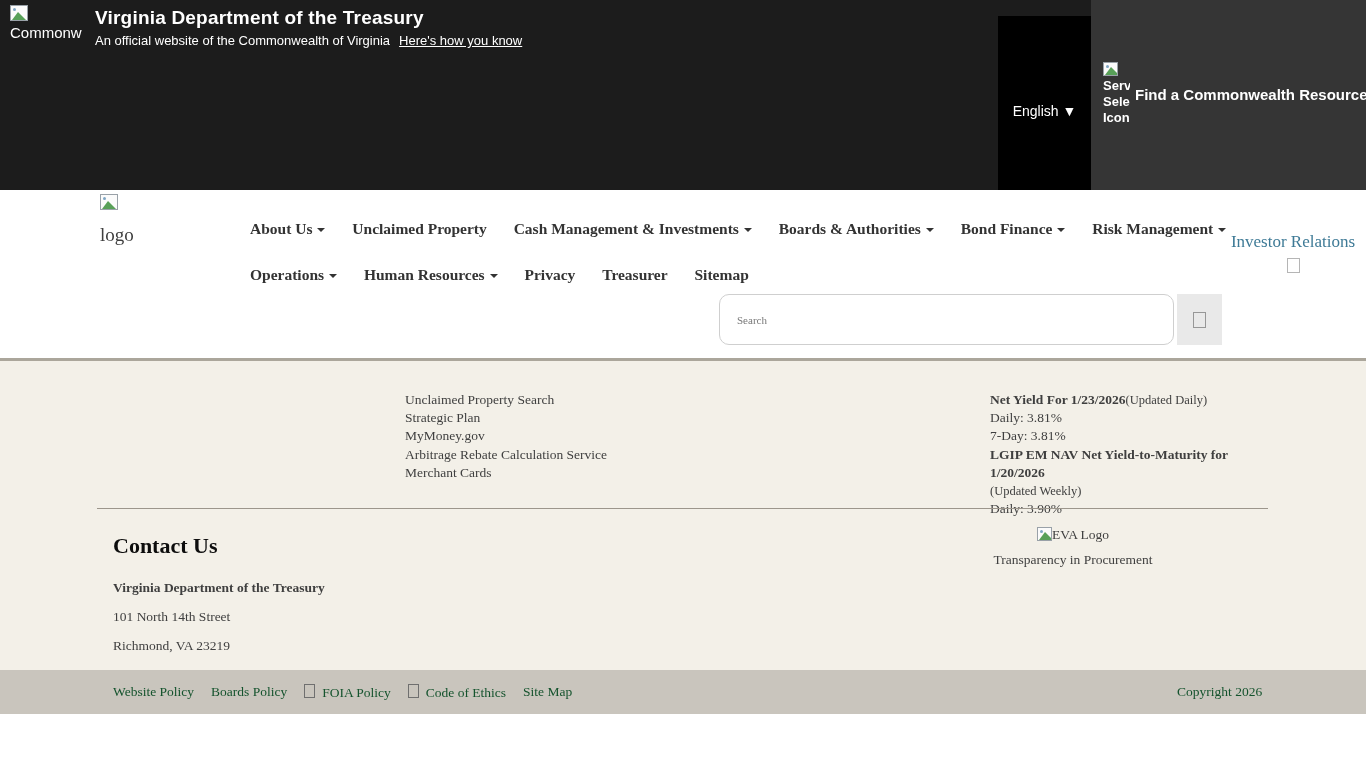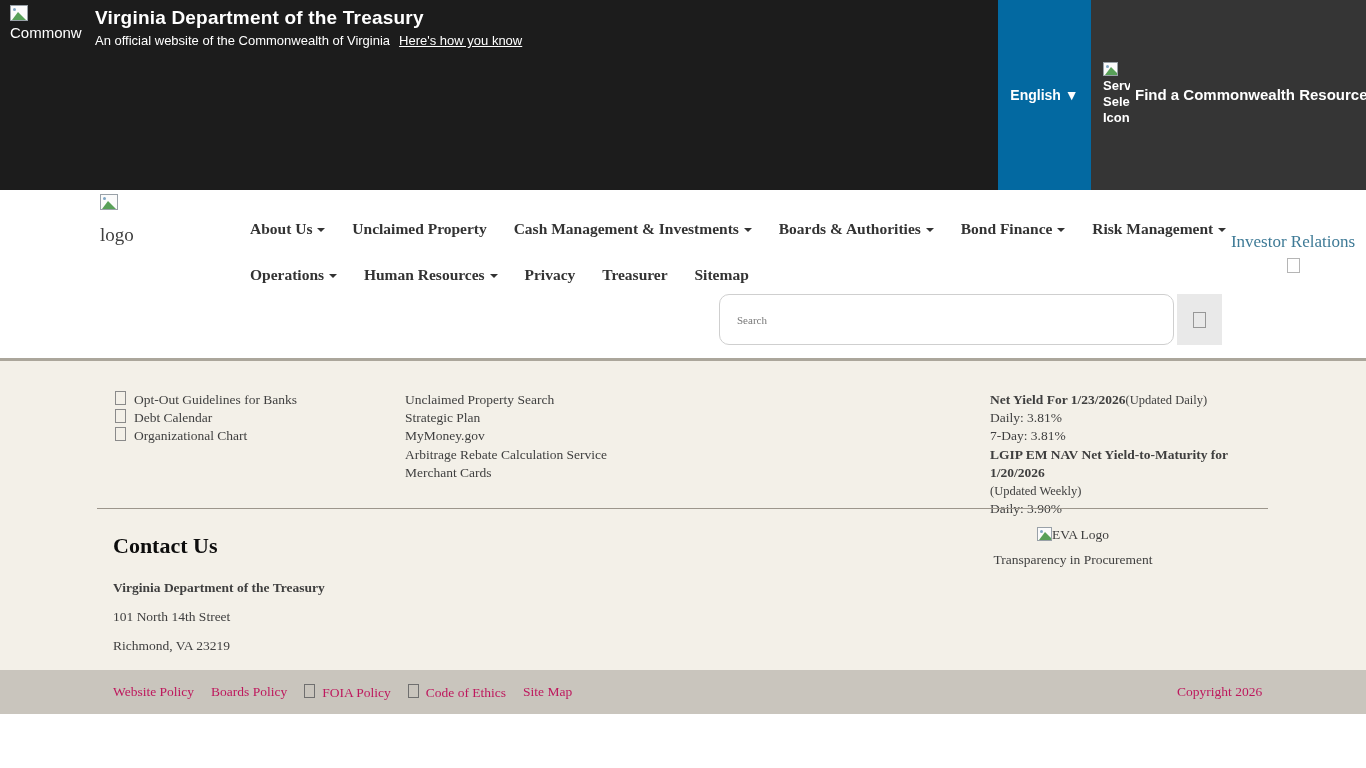--- a/index.html
+++ b/index.html
@@ -5,21 +5,21 @@
   html,body{margin:0;padding:0;background:#ffffff;}
   .page{position:relative;width:1366px;height:768px;overflow:hidden;background:#ffffff;font-family:"Liberation Serif",serif;}
 
   
   .gov-banner{position:absolute;left:0;top:0;width:1366px;height:190px;background:#1c1c1c;color:#fff;font-family:"Liberation Sans",sans-serif;}
   .gb-logo{position:absolute;left:10px;top:4px;width:72px;height:40px;overflow:hidden;color:#fff;font-size:15px;line-height:19px;}
   .gb-logo .altline{display:block;white-space:nowrap;overflow:hidden;}
   .gb-title{position:absolute;left:95px;top:7px;font-size:19px;font-weight:bold;letter-spacing:.2px;}
   .gb-sub{position:absolute;left:95px;top:33px;font-size:13px;}
   .gb-sub a{color:#fff;text-decoration:underline;margin-left:9px;cursor:pointer;}
-  .lang-col{position:absolute;left:998px;top:0;width:93px;height:190px;background:#0369a1;display:flex;align-items:center;justify-content:center;font-size:14px;font-weight:bold;cursor:pointer;}
+  .lang-col{position:absolute;left:998px;top:16px;width:93px;height:190px;background:#000000;display:flex;align-items:center;justify-content:center;font-size:14px;font-weight:normal;cursor:pointer;}
   .res-col{position:absolute;left:1091px;top:0;width:275px;height:190px;background:#353535;}
   .sel-icon{position:absolute;left:12px;top:62px;width:27px;height:72px;overflow:hidden;font-size:13px;font-weight:bold;line-height:16px;word-break:keep-all;}
   .res-link{position:absolute;left:44px;top:86px;font-size:15px;font-weight:bold;cursor:pointer;white-space:nowrap;}
 
   
   .bimg{display:inline-block;width:16px;height:14px;background:#fbfbfb;border:1px solid #99a1a8;position:relative;overflow:hidden;vertical-align:-2px;}
   .bimg::before{content:"";position:absolute;bottom:0;left:1px;border-left:6px solid transparent;border-right:8px solid transparent;border-bottom:8px solid #58a058;}
   .bimg::after{content:"";position:absolute;top:2px;left:2px;width:3px;height:3px;border-radius:50%;background:#7fa6c4;}
   .bimg-sm{width:13px;height:12px;}
 
@@ -62,21 +62,21 @@
   .contact h2{margin:0 0 18px 0;font-size:22px;color:#0d0d0d;}
   .contact .line{margin-top:8px;line-height:21px;}
   .abbr-ph{border-bottom:1px dotted #555;}
   .logo-block{position:absolute;top:166px;width:240px;text-align:center;}
   .apa-block{left:563px;}
   .eva-block{left:953px;}
   .logo-block .cap{margin-top:9px;cursor:pointer;}
   .logo-block .lg{cursor:pointer;}
 
   
-  .bottombar{position:absolute;left:0;top:670px;width:1366px;height:44px;background:#c9c5bd;color:#be185d;font-size:13.5px;display:flex;align-items:center;}
+  .bottombar{position:absolute;left:0;top:670px;width:1366px;height:44px;background:#c9c5bd;color:#14532d;font-size:13.5px;display:flex;align-items:center;}
   .bb-links{margin-left:113px;display:flex;align-items:center;gap:17px;white-space:nowrap;}
   .bb-link{cursor:pointer;}
   .bb-link .tofu{margin-right:7px;border-color:#6f6f6f;}
   .bb-copy{position:absolute;left:1177px;}
 </style>
 </head>
 <body>
 
 <div class="page">
 
@@ -129,25 +129,20 @@
     </div>
 
     <input class="search-input" type="text" placeholder="Search" style="">
     <button class="search-btn">
         <span class="tofu"></span>
       </button>
   </div>
 
   <div class="footer">
 
-    <div class="fcol fcol1">
-      <div class="f-item"><span class="tofu"></span><span>Opt-Out Guidelines for Banks</span></div>
-      <div class="f-item"><span class="tofu"></span><span>Debt Calendar</span></div>
-      <div class="f-item"><span class="tofu"></span><span>Organizational Chart</span></div>
-    </div>
 
     <div class="fcol fcol2">
       <div class="f-item">Unclaimed Property Search</div>
       <div class="f-item">Strategic Plan</div>
       <div class="f-item">MyMoney.gov</div>
       <div class="f-item">Arbitrage Rebate Calculation Service</div>
       <div class="f-item">Merchant Cards</div>
     </div>
 
 

